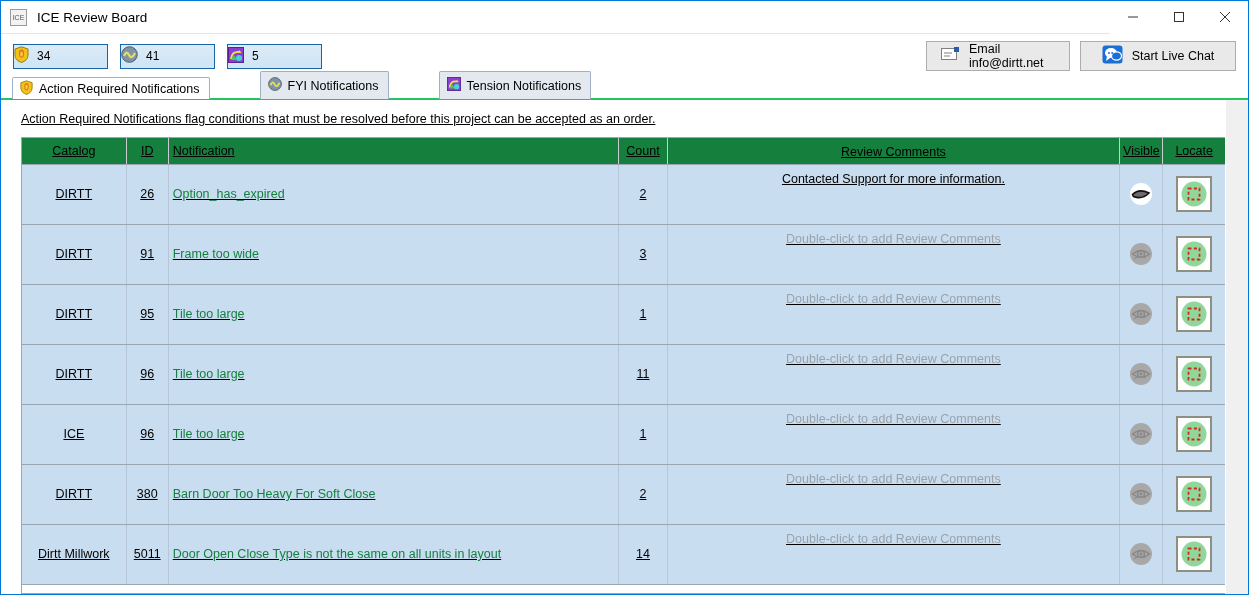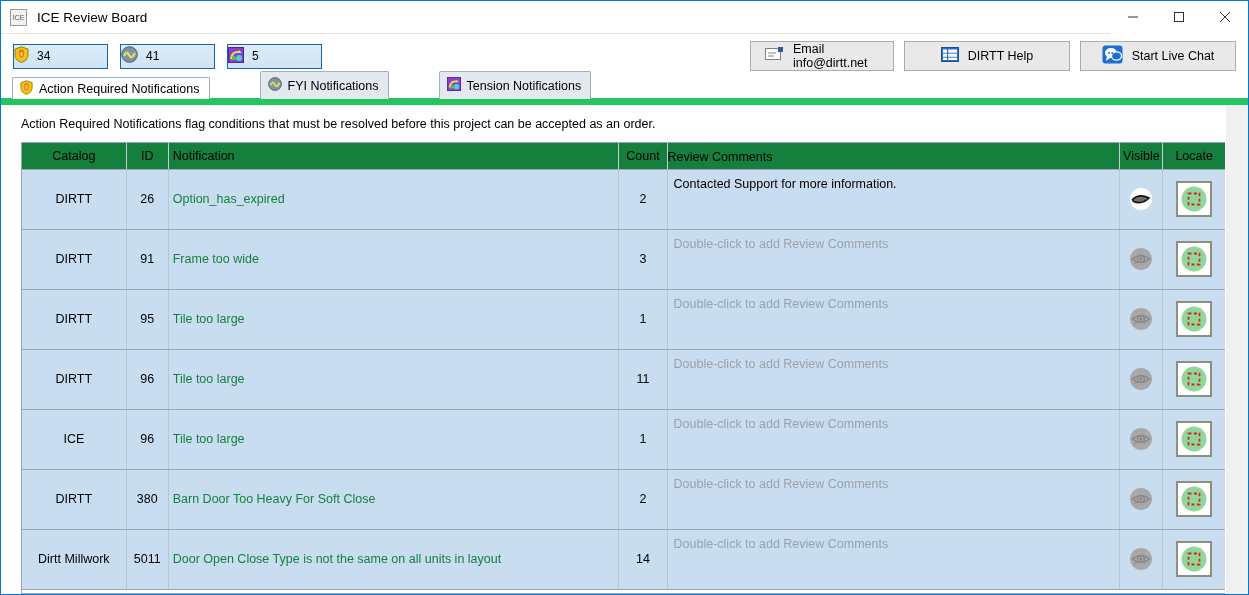--- a/index.html
+++ b/index.html
@@ -108,25 +108,26 @@
   .tab.active {
     background: #ffffff;
     z-index: 3;
     height: 22px;
   }
 
   
   .panel {
     flex: 1 1 auto;
     background: #ffffff;
-    border-top: 7px solid #22c55e;
+    border-top: 2px solid #22c55e;
     margin-top: -1px;
     display: flex; flex-direction: column;
     overflow: hidden;
     position: relative;
+    text-decoration: underline;
   }
   .panel-desc {
     padding: 12px 0 11px 20px;
     font-size: 12.5px; color: #000;
   }
 
   
   .table-wrap {
     margin: 0 0 0 20px;
     width: 1205px;
@@ -159,21 +160,21 @@
     font-size: 12.5px;
     color: #000;
     padding: 0 6px;
     vertical-align: middle;
   }
   table.grid td:last-child { border-right: none; }
   .c-catalog { width: 104px; text-align: center; }
   .c-id      { width: 42px;  text-align: center; }
   .c-notif   { width: 450px; text-align: left; padding-left: 4px !important; }
   .c-count   { width: 48px;  text-align: center; }
-  .c-comment { width: 452px; text-align: left; vertical-align: top !important; padding-top: 7px !important; }
+  .c-comment { width: 452px; text-align: center; vertical-align: top !important; padding-top: 7px !important; }
   .c-visible { width: 43px;  text-align: center; }
   .c-locate  { width: 62px;  text-align: center; }
 
   .notif-link { color: #15803d; cursor: pointer; }
   .comment-ph { color: #9aa3ab; }
   .comment-val { color: #000; }
 
   
   .eye { display: inline-block; width: 30px; height: 24px; vertical-align: middle; cursor: pointer; }
   
@@ -268,34 +269,20 @@
           <svg width="19" height="15" viewBox="0 0 19 15">
             <rect x="0.5" y="1.5" width="15" height="11" fill="#ffffff" stroke="#808080" stroke-width="1"></rect>
             <line x1="3" y1="6" x2="11" y2="6" stroke="#808080" stroke-width="1"></line>
             <line x1="3" y1="9" x2="9" y2="9" stroke="#808080" stroke-width="1"></line>
             <rect x="13" y="0" width="5" height="5" fill="#2a5aa8"></rect>
           </svg>
         </span>
         <span>Email info@dirtt.net</span>
       </div>
 
-      <div class="action-btn help">
-        <span>
-          <svg width="18" height="15" viewBox="0 0 18 15">
-            <rect x="0.5" y="0.5" width="17" height="14" fill="#2a6fc9" stroke="#1d4e8f" stroke-width="1"></rect>
-            <rect x="2" y="2.5" width="4" height="3.2" fill="#ffffff"></rect>
-            <rect x="7.2" y="2.5" width="8.8" height="3.2" fill="#ffffff"></rect>
-            <rect x="2" y="6.6" width="4" height="3.2" fill="#ffffff"></rect>
-            <rect x="7.2" y="6.6" width="8.8" height="3.2" fill="#ffffff"></rect>
-            <rect x="2" y="10.7" width="4" height="2.3" fill="#ffffff"></rect>
-            <rect x="7.2" y="10.7" width="8.8" height="2.3" fill="#ffffff"></rect>
-          </svg>
-        </span>
-        <span>DIRTT Help</span>
-      </div>
 
       <div class="action-btn chat">
         <span>
           <svg width="21" height="19" viewBox="0 0 21 19">
             <rect x="0.5" y="0.5" width="20" height="18" rx="3" fill="#1a6fd4"></rect>
             <ellipse cx="9" cy="8" rx="6" ry="5" fill="#ffffff"></ellipse>
             <path d="M5 11 L4 16 L9.5 12 Z" fill="#ffffff"></path>
             <ellipse cx="14.5" cy="11" rx="5" ry="4.2" fill="#1a6fd4" stroke="#ffffff" stroke-width="1.2"></ellipse>
             <circle cx="7" cy="8" r="1" fill="#1a6fd4"></circle>
             <circle cx="10.2" cy="8" r="1" fill="#1a6fd4"></circle>

